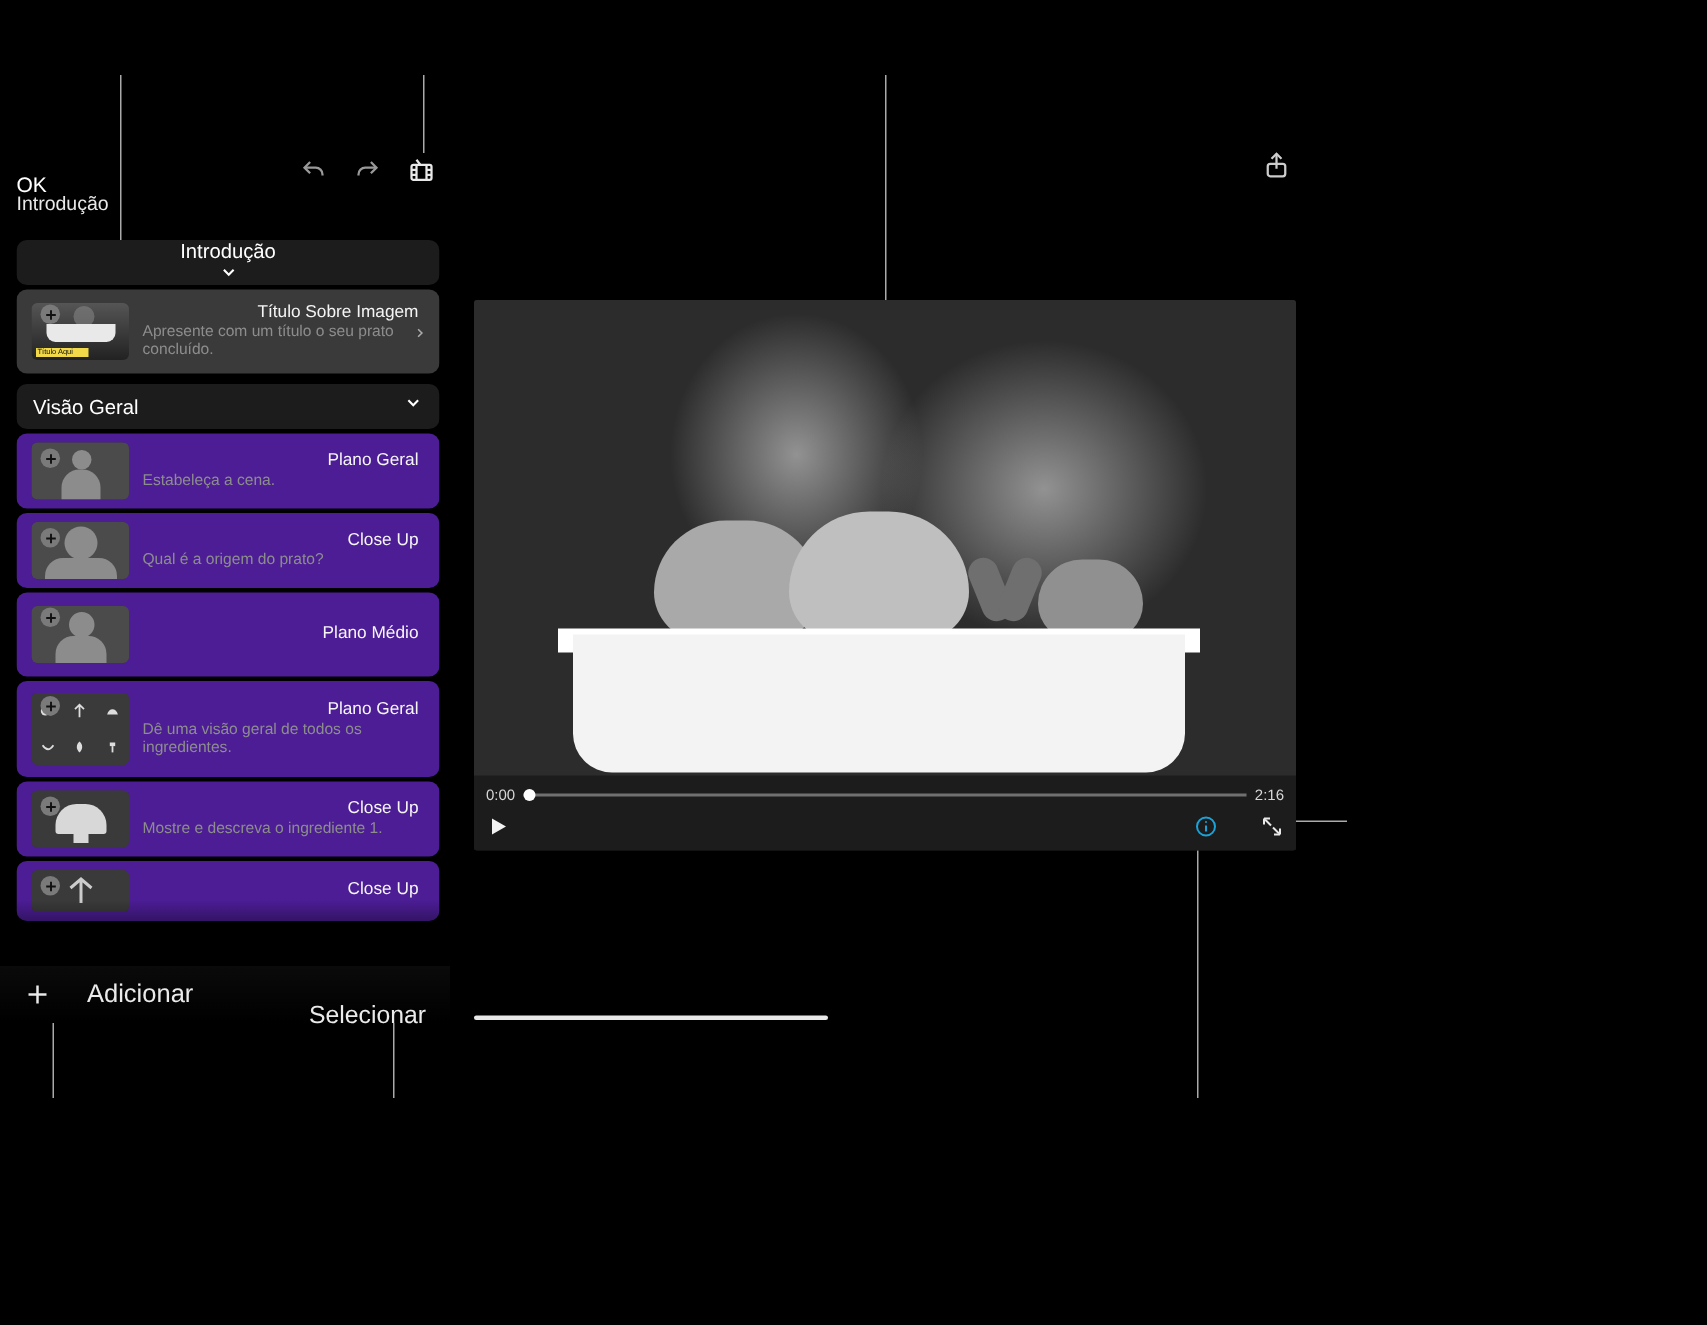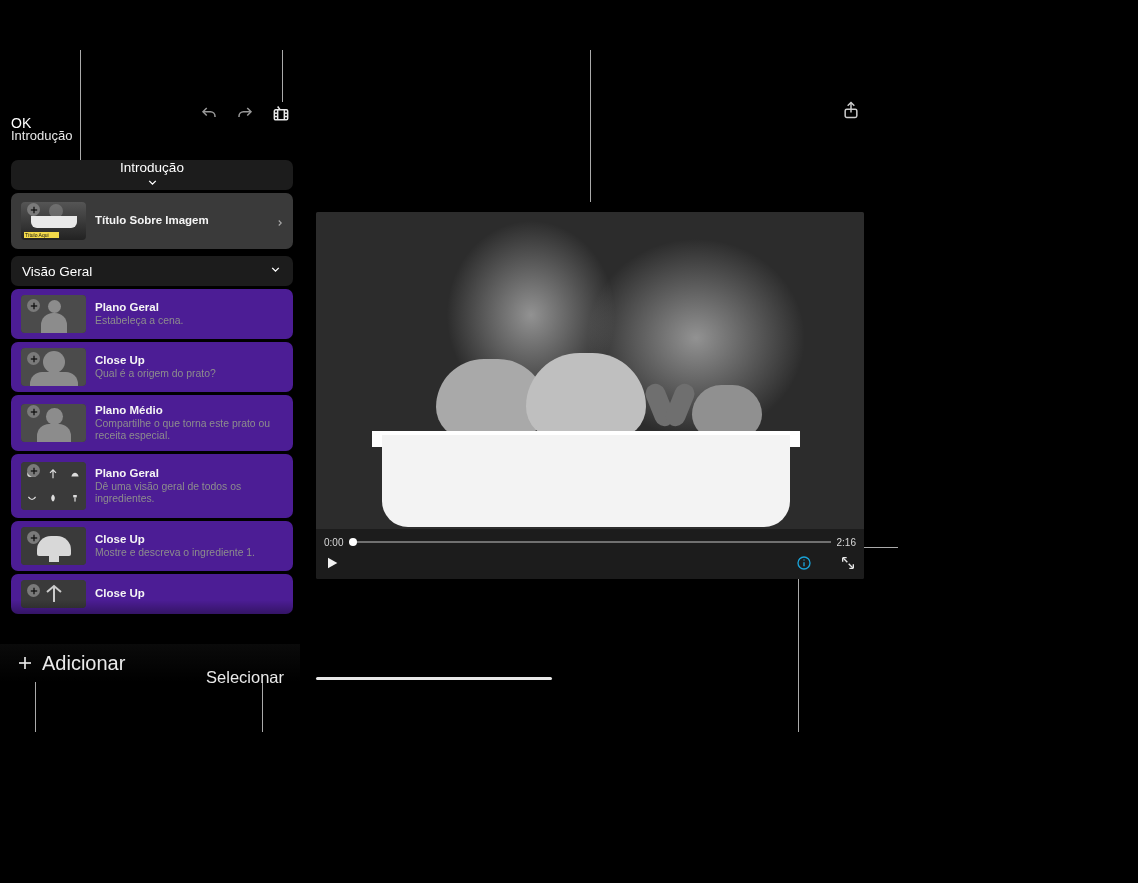--- a/index.html
+++ b/index.html
@@ -33,21 +33,21 @@
   .shot-row.selected { background:#3a3a3a; }
   .shot-row.tall { height:56px; }
   .shot-row.big  { height:64px; }
 
   .addcirc { position:absolute; left:16px; top:10px; width:13px; height:13px; border-radius:50%; background:#7a7a7a; display:flex; align-items:center; justify-content:center; z-index:3; }
   .addcirc svg { display:block; }
 
   .thumb { width:65px; height:38px; border-radius:4px; background:#3b3b3b; overflow:hidden; position:relative; flex:none; margin-left:2px; }
   .thumb.big { height:48px; }
   .shot-text { display:flex; flex-direction:column; justify-content:center; flex:1; min-width:0; padding-right:6px; }
-  .shot-title { font-size:11.5px; font-weight:700; color:#f5f5f5; line-height:1.15; }
+  .shot-title { font-size:11.5px; font-weight:400; color:#f5f5f5; line-height:1.15;text-align:right; }
   .shot-desc  { font-size:10.4px; color:#8d8d8d; line-height:1.15; margin-top:1px; }
   .row-chevron { position:absolute; right:8px; top:50%; margin-top:-6px; color:#aaa; }
   .row-chevron svg { width:10px; height:12px; }
 
   
   .th-title-over { position:absolute; inset:0; background:linear-gradient(#555,#222); }
   .th-title-over .dish { position:absolute; left:10px; top:14px; width:46px; height:12px; border-radius:0 0 6px 6px; background:#e9e9e9; }
   .th-title-over .steam { position:absolute; left:28px; top:2px; width:14px; height:14px; border-radius:50%; background:#888; opacity:.55;}
   .th-title-over .bar { position:absolute; left:3px; bottom:2px; width:35px; height:6px; background:#f2d94a; color:#111; font-size:5px; line-height:6px; padding-left:1px; overflow:hidden; }
   .th-sil { position:absolute; inset:0; background:#4b4b4b; }
@@ -58,26 +58,26 @@
   .th-sil.med .head { width:17px; height:17px; top:4px; margin-left:-8px;}
   .th-sil.med .body { width:34px; height:18px; margin-left:-17px;}
   .th-icons { position:absolute; inset:0; background:#3a3a3a; display:grid; grid-template-columns:repeat(3,1fr); grid-template-rows:repeat(2,1fr); place-items:center;}
   .th-icons .ic { width:14px; height:12px; }
   .th-ing { position:absolute; inset:0; background:#3a3a3a; display:flex; align-items:center; justify-content:center;}
   .th-ing .stand { width:34px; height:20px; background:#d8d8d8; border-radius:14px 14px 2px 2px; position:relative;}
   .th-ing .stand::after { content:""; position:absolute; left:50%; bottom:-6px; width:10px; height:6px; margin-left:-5px; background:#d8d8d8;}
 
   
   .sb-bottom { position:absolute; left:0; top:644px; width:300px; height:38px; display:flex; align-items:center; justify-content:space-between; padding:0 16px; background:linear-gradient(#0a0a0a,#000);}
-  .add-btn { display:flex; align-items:center; gap:8px; font-size:20px; color:#eaeaea; cursor:pointer;}
+  .add-btn { display:flex; align-items:center; gap:24px; font-size:17px; color:#eaeaea; cursor:pointer;}
   .add-btn svg { width:18px; height:18px; }
   .sel-btn { font-size:16.5px; color:#eaeaea; cursor:pointer;margin-top:28px;}
 
   
-  .viewer { position:absolute; left:316px; top:200px; width:548px; height:367px; background:#1a1a1a; border-radius:2px; overflow:hidden;margin-top:12px;}
+  .viewer { position:absolute; left:316px; top:200px; width:548px; height:367px; background:#1a1a1a; border-radius:2px; overflow:hidden;}
   .viewer .canvas { position:absolute; inset:0; background:#2c2c2c;}
   
   .dish-plate { position:absolute; left:66px; bottom:52px; width:408px; height:92px; border-radius:0 0 26px 26px; background:#f3f3f3;}
   .dish-rim { position:absolute; left:56px; bottom:132px; width:428px; height:16px; background:#fff;}
   .blob { position:absolute; background:#8b8b8b; border-radius:50%; }
   .b1 { left:120px; bottom:140px; width:110px; height:80px; border-radius:60px 60px 40px 40px; background:#a9a9a9;}
   .b2 { left:210px; bottom:140px; width:120px; height:86px; border-radius:66px 66px 40px 40px; background:#bfbfbf;}
   .leaf { position:absolute; left:326px; bottom:142px; width:58px; height:54px; }
   .leaf::before,.leaf::after{content:"";position:absolute;background:#6f6f6f;width:20px;height:44px;border-radius:12px;}
   .leaf::before{left:8px;transform:rotate(-22deg);}
@@ -176,20 +176,21 @@
       </div>
       <div class="thumb">
         <div class="th-title-over">
             <div class="steam"></div>
             <div class="dish"></div>
             <div class="bar">Título Aqui</div>
           </div>
       </div>
       <div class="shot-text">
         <div class="shot-title">Título Sobre Imagem</div>
+        <div class="shot-desc">Apresente com um título o seu prato concluído.</div>
       </div>
       <div class="row-chevron">
         <svg viewBox="0 0 24 24" fill="none" stroke="currentColor" stroke-width="2.6">
             <polyline points="9 6 15 12 9 18"></polyline>
           </svg>
       </div>
     </div>
 
     <div class="section-hdr">
       <span class="lbl">Visão Geral</span>
@@ -246,21 +247,20 @@
           </svg>
         </div>
       <div class="thumb">
           <div class="th-sil med">
             <div class="head"></div>
             <div class="body"></div>
           </div>
         </div>
       <div class="shot-text">
           <div class="shot-title">Plano Médio</div>
-          <div class="shot-desc">Compartilhe o que torna este prato ou receita especial.</div>
         </div>
     </div>
 
 
     <div class="shot-row big">
       <div class="addcirc">
           <svg viewBox="0 0 10 10" width="8" height="8">
             <line x1="5" y1="1" x2="5" y2="9" stroke="#111" stroke-width="1.6"></line>
             <line x1="1" y1="5" x2="9" y2="5" stroke="#111" stroke-width="1.6"></line>
           </svg>

